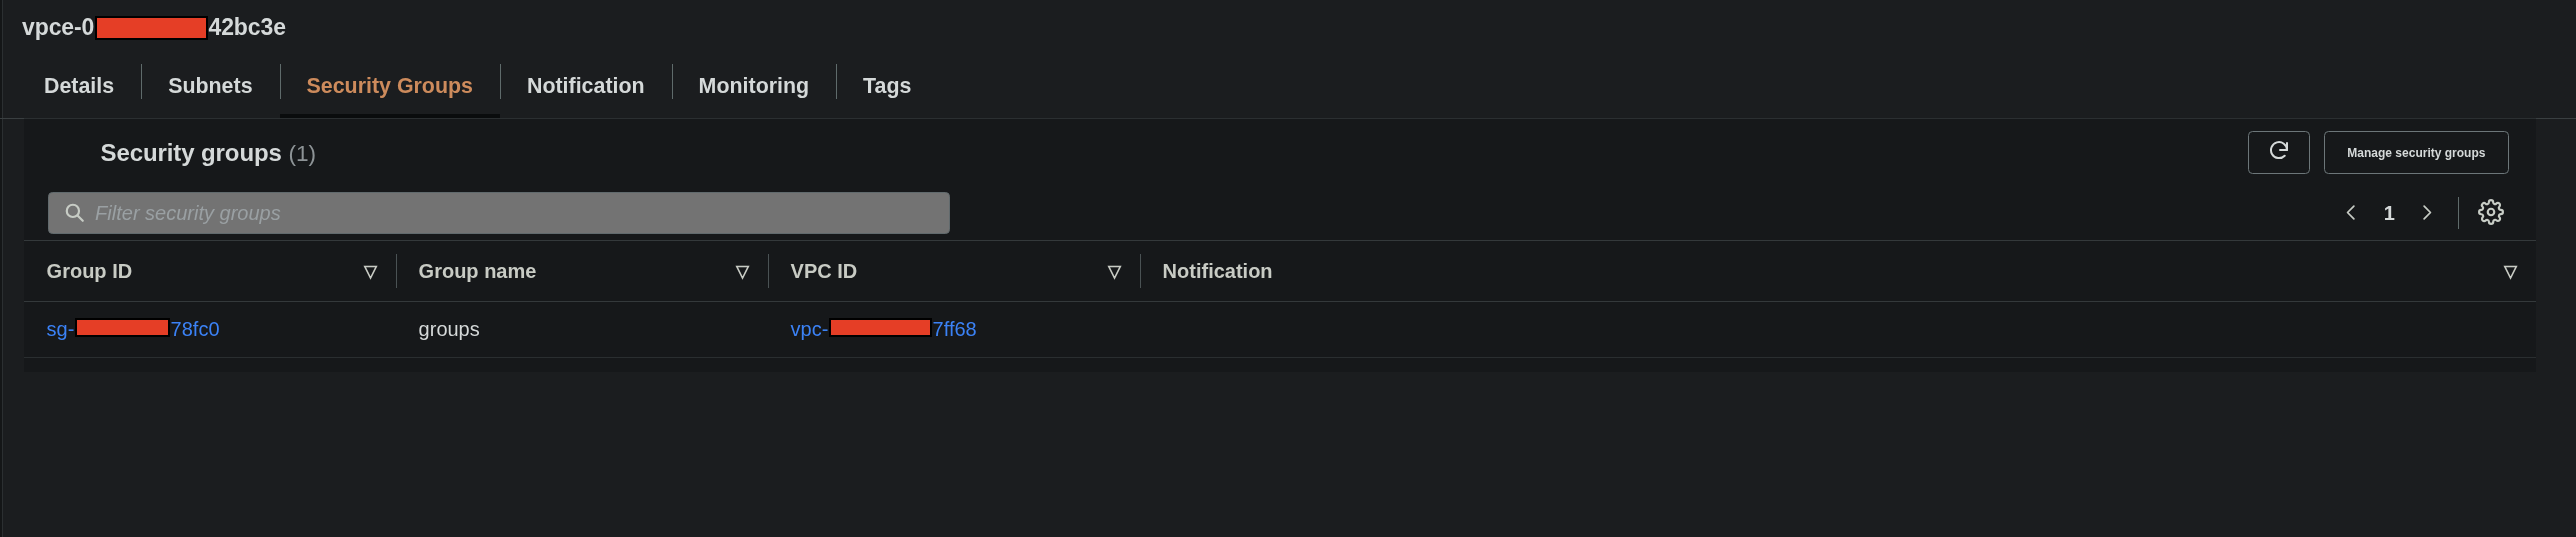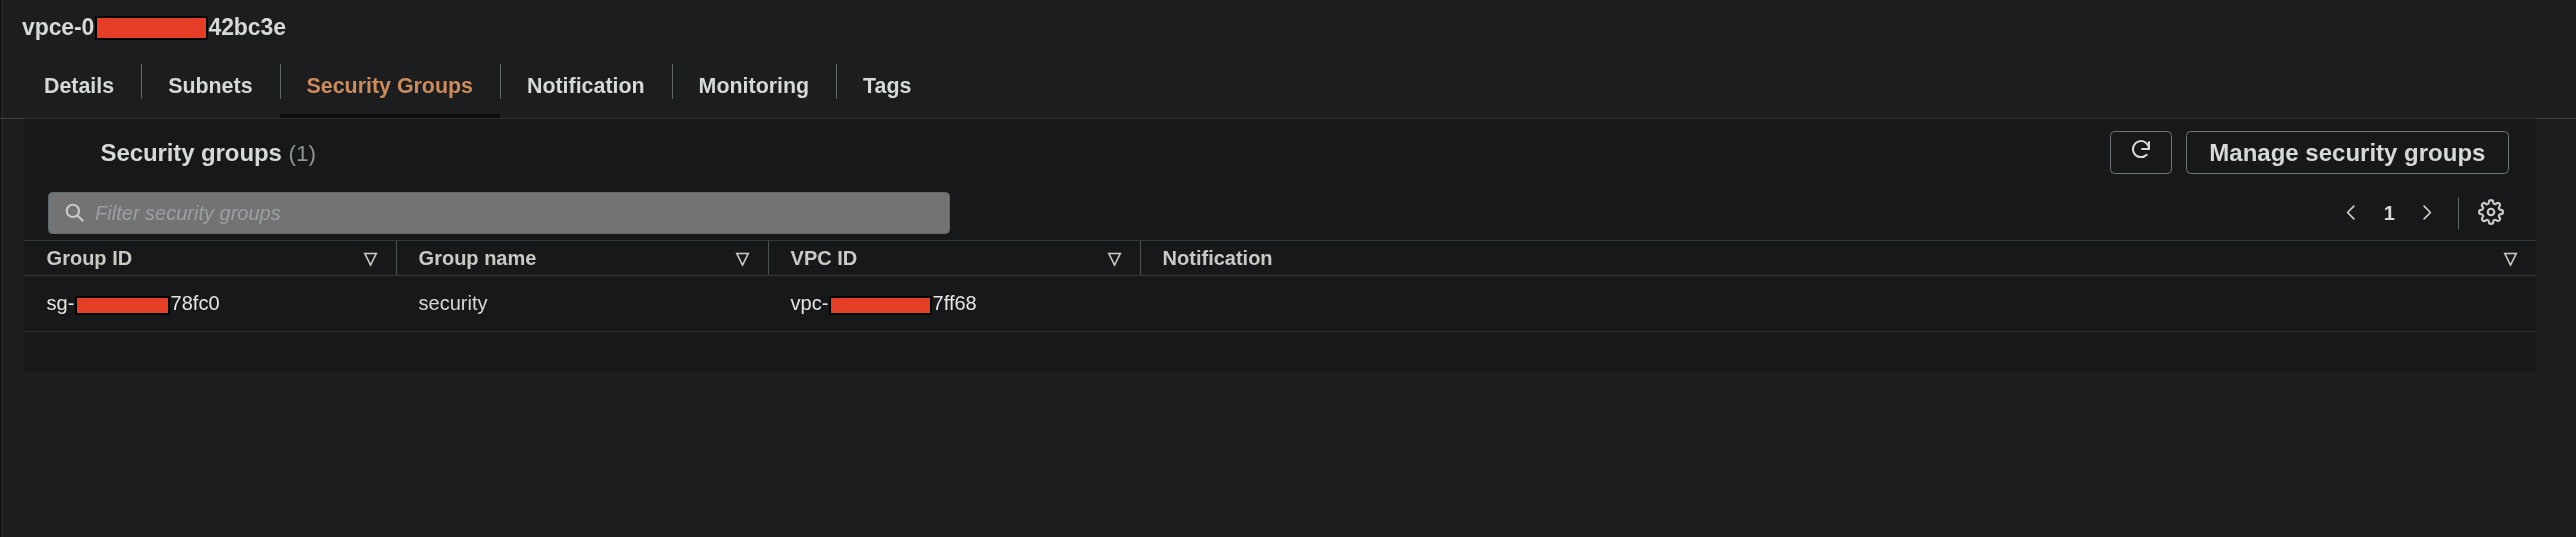--- a/index.html
+++ b/index.html
@@ -133,21 +133,21 @@
   .header-spacer { flex: 1; }
 
   .btn {
     display: flex;
     align-items: center;
     justify-content: center;
     background: #16181a;
     border: 1.1px solid #6c7679;
     border-radius: 4.5px;
     color: #d5d9d9;
-    font-size: 24px;
+    font-size: 12px;
     font-weight: bold;
     font-family: "Liberation Sans", sans-serif;
     cursor: pointer;
   }
   .btn-refresh {
     width: 62px; height: 43px;
     margin-right: 13.5px;
   }
   .btn-refresh svg { width: 24px; height: 24px; }
   .btn-manage {
@@ -233,21 +233,21 @@
     position: absolute;
     left: 0; top: 121px;
     width: 100%;
   }
   .thead, .trow {
     display: flex;
     align-items: center;
     width: 100%;
   }
   .thead {
-    height: 36px;
+    height: 62px;
     border-top: 0.6px solid #34393b;
     border-bottom: 0.6px solid #34393b;
   }
   .th {
     position: relative;
     display: flex;
     align-items: center;
     height: 50px;
     font-size: 20px;
     font-weight: bold;
@@ -279,24 +279,24 @@
   .td {
     display: flex;
     align-items: center;
     height: 56px;
     padding-left: 22.6px;
     font-size: 20px;
     color: #d5d9d9;
     white-space: pre;
   }
   .link {
-    color: #e5e5e5;
-    cursor: pointer;
-    display: flex;
-    align-items: flex-end;
+    color: #3b82f6;
+    cursor: pointer;
+    display: flex;
+    align-items: flex-start;
     white-space: pre;
   }
   .redact-cell { width: 95px; height: 19px; margin: 0 0.6px; }
   .redact-cell-vpc { width: 103px; height: 19px; margin: 0 0.6px; }
 
   
   .col-group-id   { width: 372px; flex: none; }
   .col-group-name { width: 372px; flex: none; align-items: center; }
   .col-vpc-id     { width: 372px; flex: none; }
   .col-desc       { flex: 1; }
@@ -426,21 +426,21 @@
 
       <div class="trow">
         <div class="td col-group-id">
           <span class="link">
             <span>sg-</span>
             <span class="redact redact-cell"></span>
             <span>78fc0</span>
           </span>
         </div>
         <div class="td col-group-name">
-          <span>security</span>
+          <span>groups</span>
         </div>
         <div class="td col-vpc-id">
           <span class="link">
             <span>vpc-</span>
             <span class="redact redact-cell-vpc"></span>
             <span>7ff68</span>
           </span>
         </div>
       </div>
 

